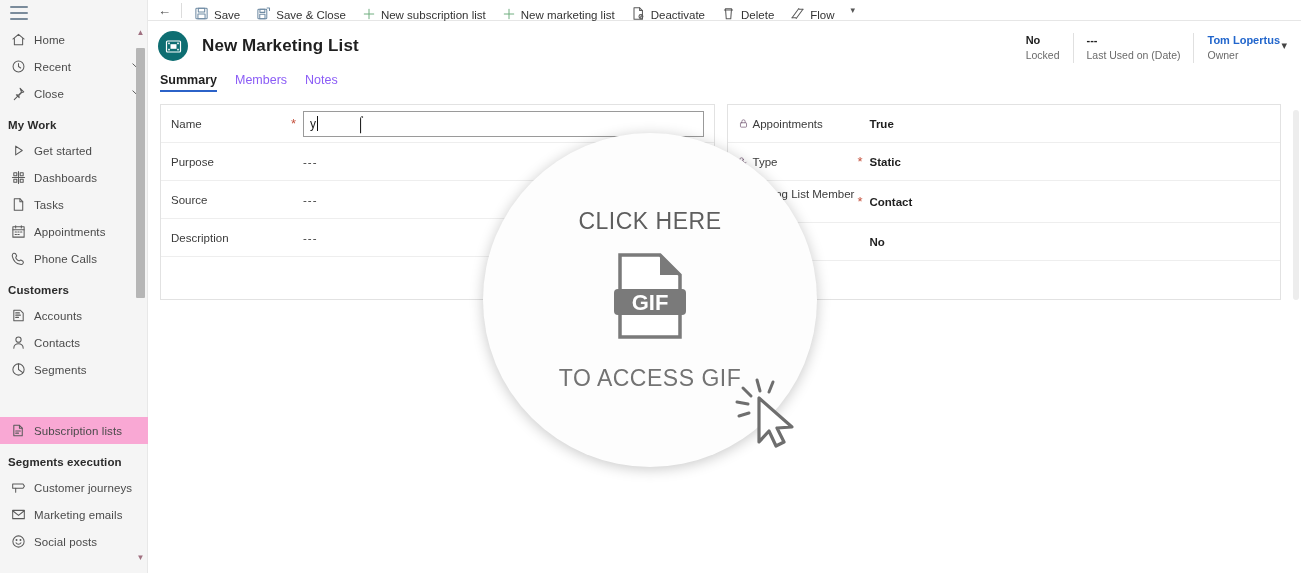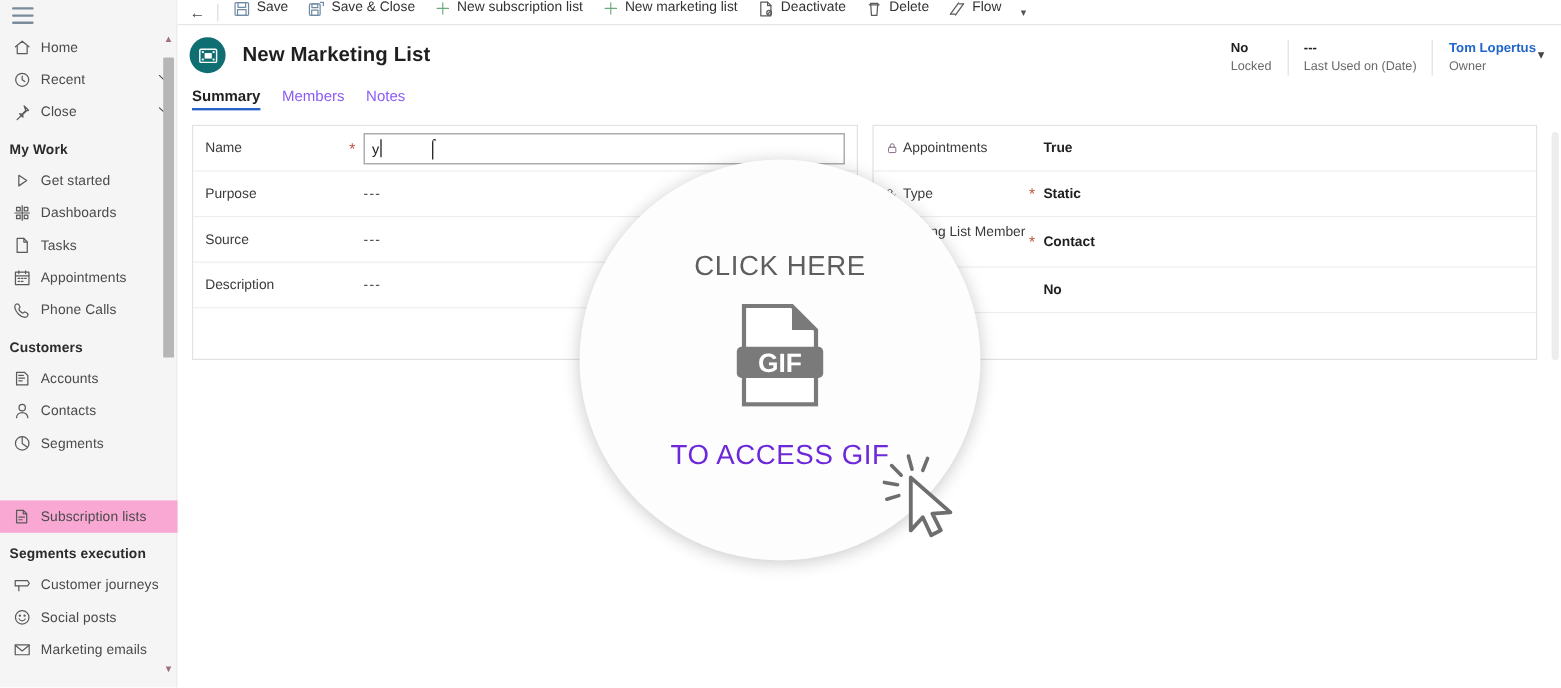--- a/index.html
+++ b/index.html
@@ -64,21 +64,21 @@
   .main { position: relative; flex: 1; height: 573px; background: #ffffff; }
 
   .cmdbar {
     height: 21px; display: flex; align-items: center;
     border-bottom: 1px solid #e6e6e6;
     padding-left: 6px; background: #fff;
   }
   .cmd-back { color: #4a4a4a; padding: 0 10px 0 4px; cursor: pointer; font-size: 13px; line-height: 1; }
   .cmd-sep { width: 1px; height: 15px; background: #dcdcdc; margin-right: 4px; }
   .cmd-btn {
-    display: flex; align-items: flex-start; gap: 5px;
+    display: flex; align-items: flex-end; gap: 5px;
     padding: 0 8px; height: 21px; cursor: pointer; white-space: nowrap;
   }
   .cmd-btn span.t { font-size: 11.5px; color: #333; }
   .cmd-ico { display: flex; align-items: center; }
   .cmd-ico.blue { color: #6f8ba4; }
   .cmd-ico.green { color: #6aab7c; }
   .cmd-ico.grey { color: #5a5a5a; }
   .cmd-caret { color: #555; font-size: 9px; padding: 0 8px; cursor: pointer; }
 
   
@@ -157,21 +157,21 @@
   
   .gif-overlay {
     position: absolute; left: 483px; top: 133px;
     width: 334px; height: 334px; border-radius: 50%;
     background: #fdfdfd;
     box-shadow: 0 2px 14px rgba(0,0,0,.22);
     display: flex; flex-direction: column; align-items: center; justify-content: center;
     z-index: 40; cursor: pointer;
   }
   .gif-top { font-size: 23px; color: #5e5e5e; letter-spacing: .5px; }
-  .gif-bottom { font-size: 23px; color: #6d28d9; letter-spacing: .5px; }
+  .gif-bottom { font-size: 23px; color: #737373; letter-spacing: .5px; }
   .gif-mark { margin: 18px 0 22px 0; }
   .cursor-burst { position: absolute; left: 735px; top: 372px; z-index: 45; pointer-events: none; }
 </style>
 </head>
 <body>
 
 <div id="app">
 
   <div class="sidebar">
 
@@ -306,36 +306,36 @@
             <svg width="15" height="15" viewBox="0 0 16 16" fill="none" stroke="currentColor" stroke-width="1.1" stroke-linecap="round" stroke-linejoin="round">
               <path d="M1.8 4.2h11l1.5 2.3-1.5 2.3h-11z"></path>
               <path d="M5 8.8v4.2"></path>
             </svg>
           </span>
           <span class="nav-label">Customer journeys</span>
         </div>
         <div class="nav-item">
           <span class="nav-ico">
             <svg width="15" height="15" viewBox="0 0 16 16" fill="none" stroke="currentColor" stroke-width="1.1" stroke-linecap="round" stroke-linejoin="round">
+              <rect x="1.8" y="3.6" width="12.4" height="8.8"></rect>
+              <path d="M1.8 4 8 9l6.2-5"></path>
+            </svg>
+          </span>
+          <span class="nav-label">Marketing emails</span>
+        </div>
+        <div class="nav-item">
+          <span class="nav-ico">
+            <svg width="15" height="15" viewBox="0 0 16 16" fill="none" stroke="currentColor" stroke-width="1.1" stroke-linecap="round" stroke-linejoin="round">
               <circle cx="8" cy="8" r="6"></circle>
               <path d="M5.3 9.4c.7 1.1 1.7 1.6 2.7 1.6s2-.5 2.7-1.6"></path>
               <circle cx="5.9" cy="6.4" r=".5" fill="currentColor"></circle>
               <circle cx="10.1" cy="6.4" r=".5" fill="currentColor"></circle>
             </svg>
           </span>
           <span class="nav-label">Social posts</span>
-        </div>
-        <div class="nav-item">
-          <span class="nav-ico">
-            <svg width="15" height="15" viewBox="0 0 16 16" fill="none" stroke="currentColor" stroke-width="1.1" stroke-linecap="round" stroke-linejoin="round">
-              <rect x="1.8" y="3.6" width="12.4" height="8.8"></rect>
-              <path d="M1.8 4 8 9l6.2-5"></path>
-            </svg>
-          </span>
-          <span class="nav-label">Marketing emails</span>
         </div>
       </div>
 
     <div class="sb-track">
       <div class="sb-arrow up">▲</div>
       <div class="sb-thumb"></div>
       <div class="sb-arrow down">▼</div>
     </div>
   </div>
 

